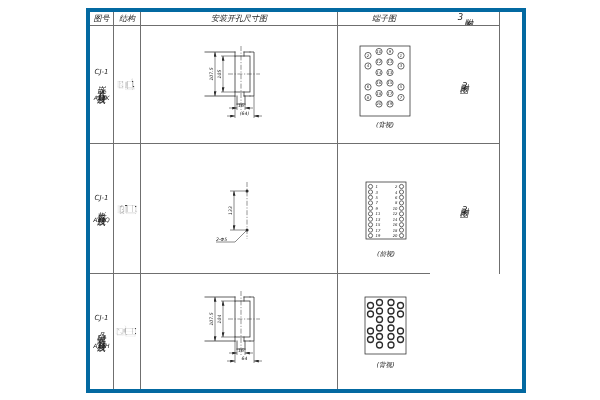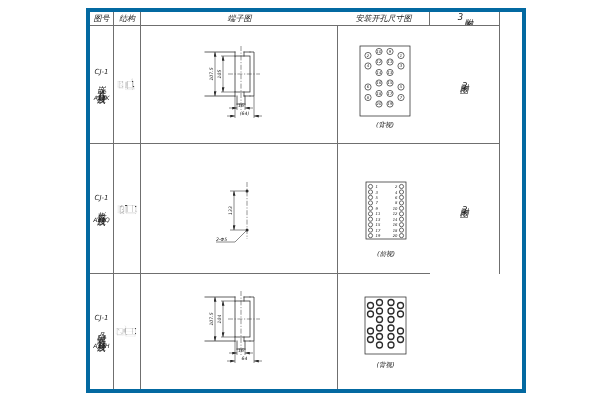--- a/index.html
+++ b/index.html
@@ -38,22 +38,22 @@
     <marker id="ar" viewBox="0 0 5 3" markerWidth="5" markerHeight="3" refX="4.8" refY="1.5" orient="auto-start-reverse" markerUnits="userSpaceOnUse">
       <path d="M0,0 L5,1.5 L0,3 Z" fill="#2b2b2b"></path>
     </marker>
   </defs>
 </svg>
 
 <div class="tbl">
 
   <div class="c hd">图号</div>
   <div class="c hd">结构</div>
+  <div class="c hd">安装开孔尺寸图</div>
   <div class="c cl5 hd">端子图</div>
-  <div class="c hd">安装开孔尺寸图</div>
 
   <div class="c">
     <span class="vtext">附图3</span>
   </div>
   <div class="c structcell">
     <span class="model">CJ-1</span>
     <span class="vtext">嵌入式后接线</span>
     <span class="code">A11K</span>
   </div>
 

